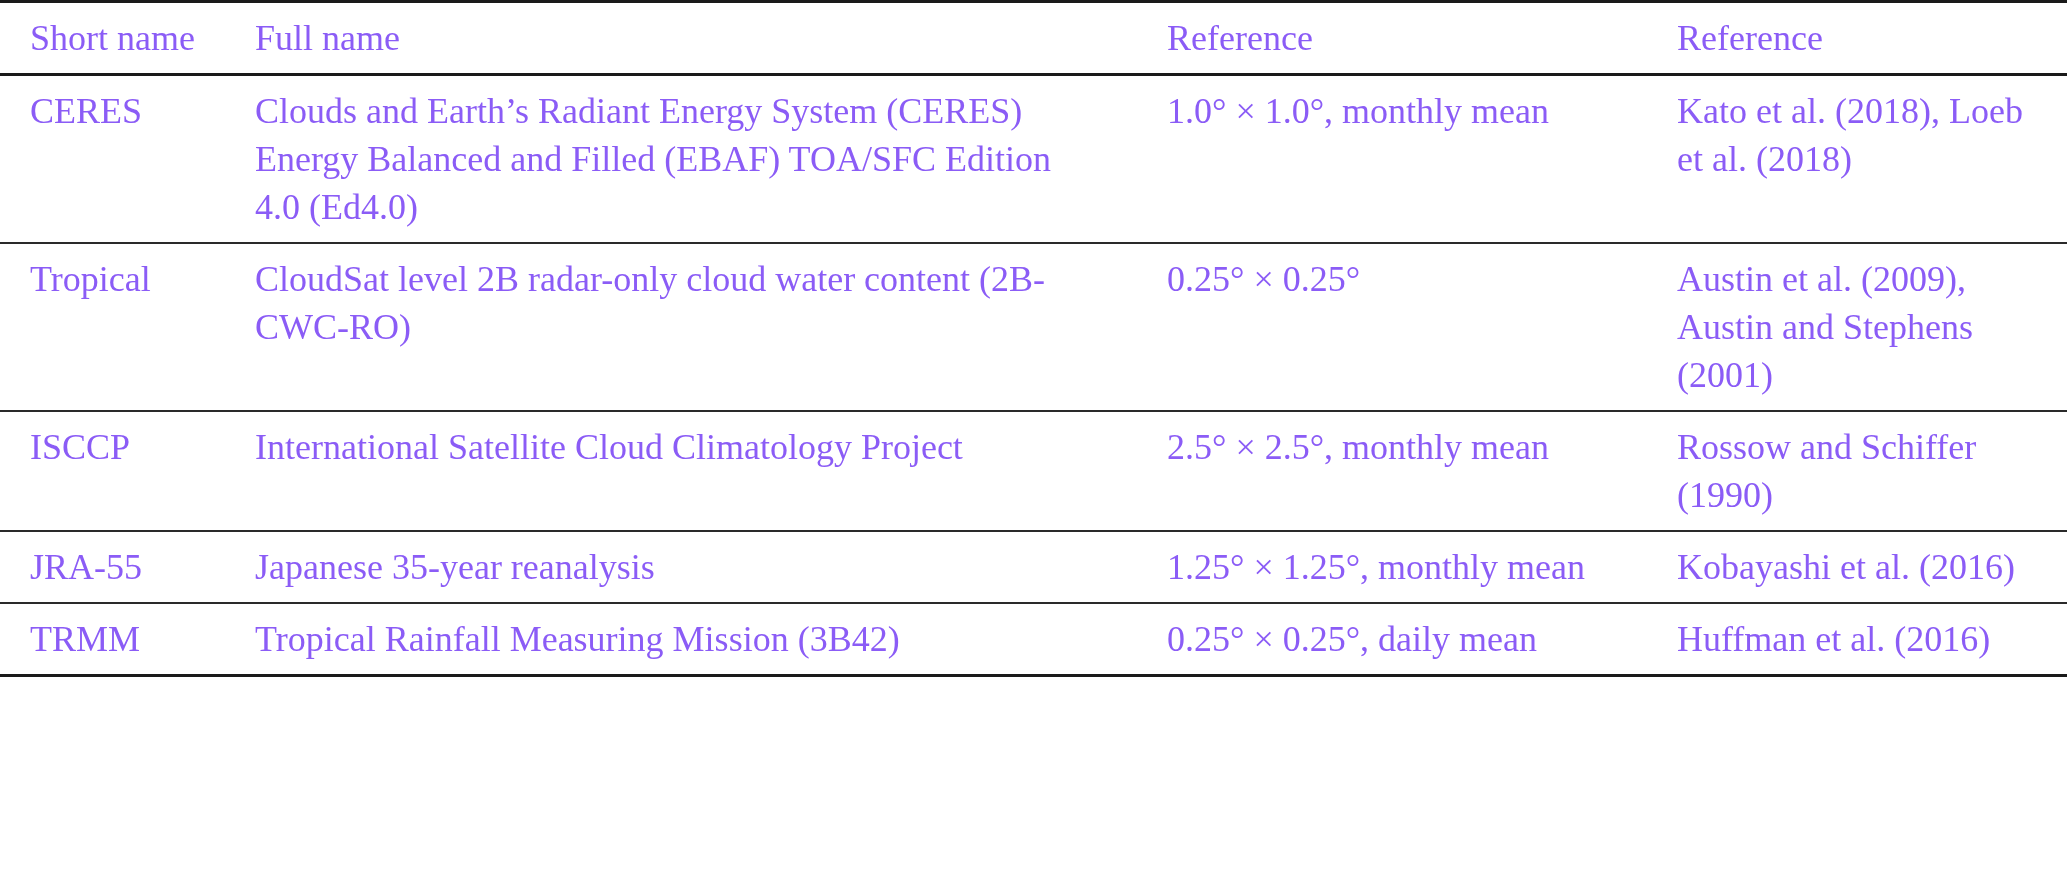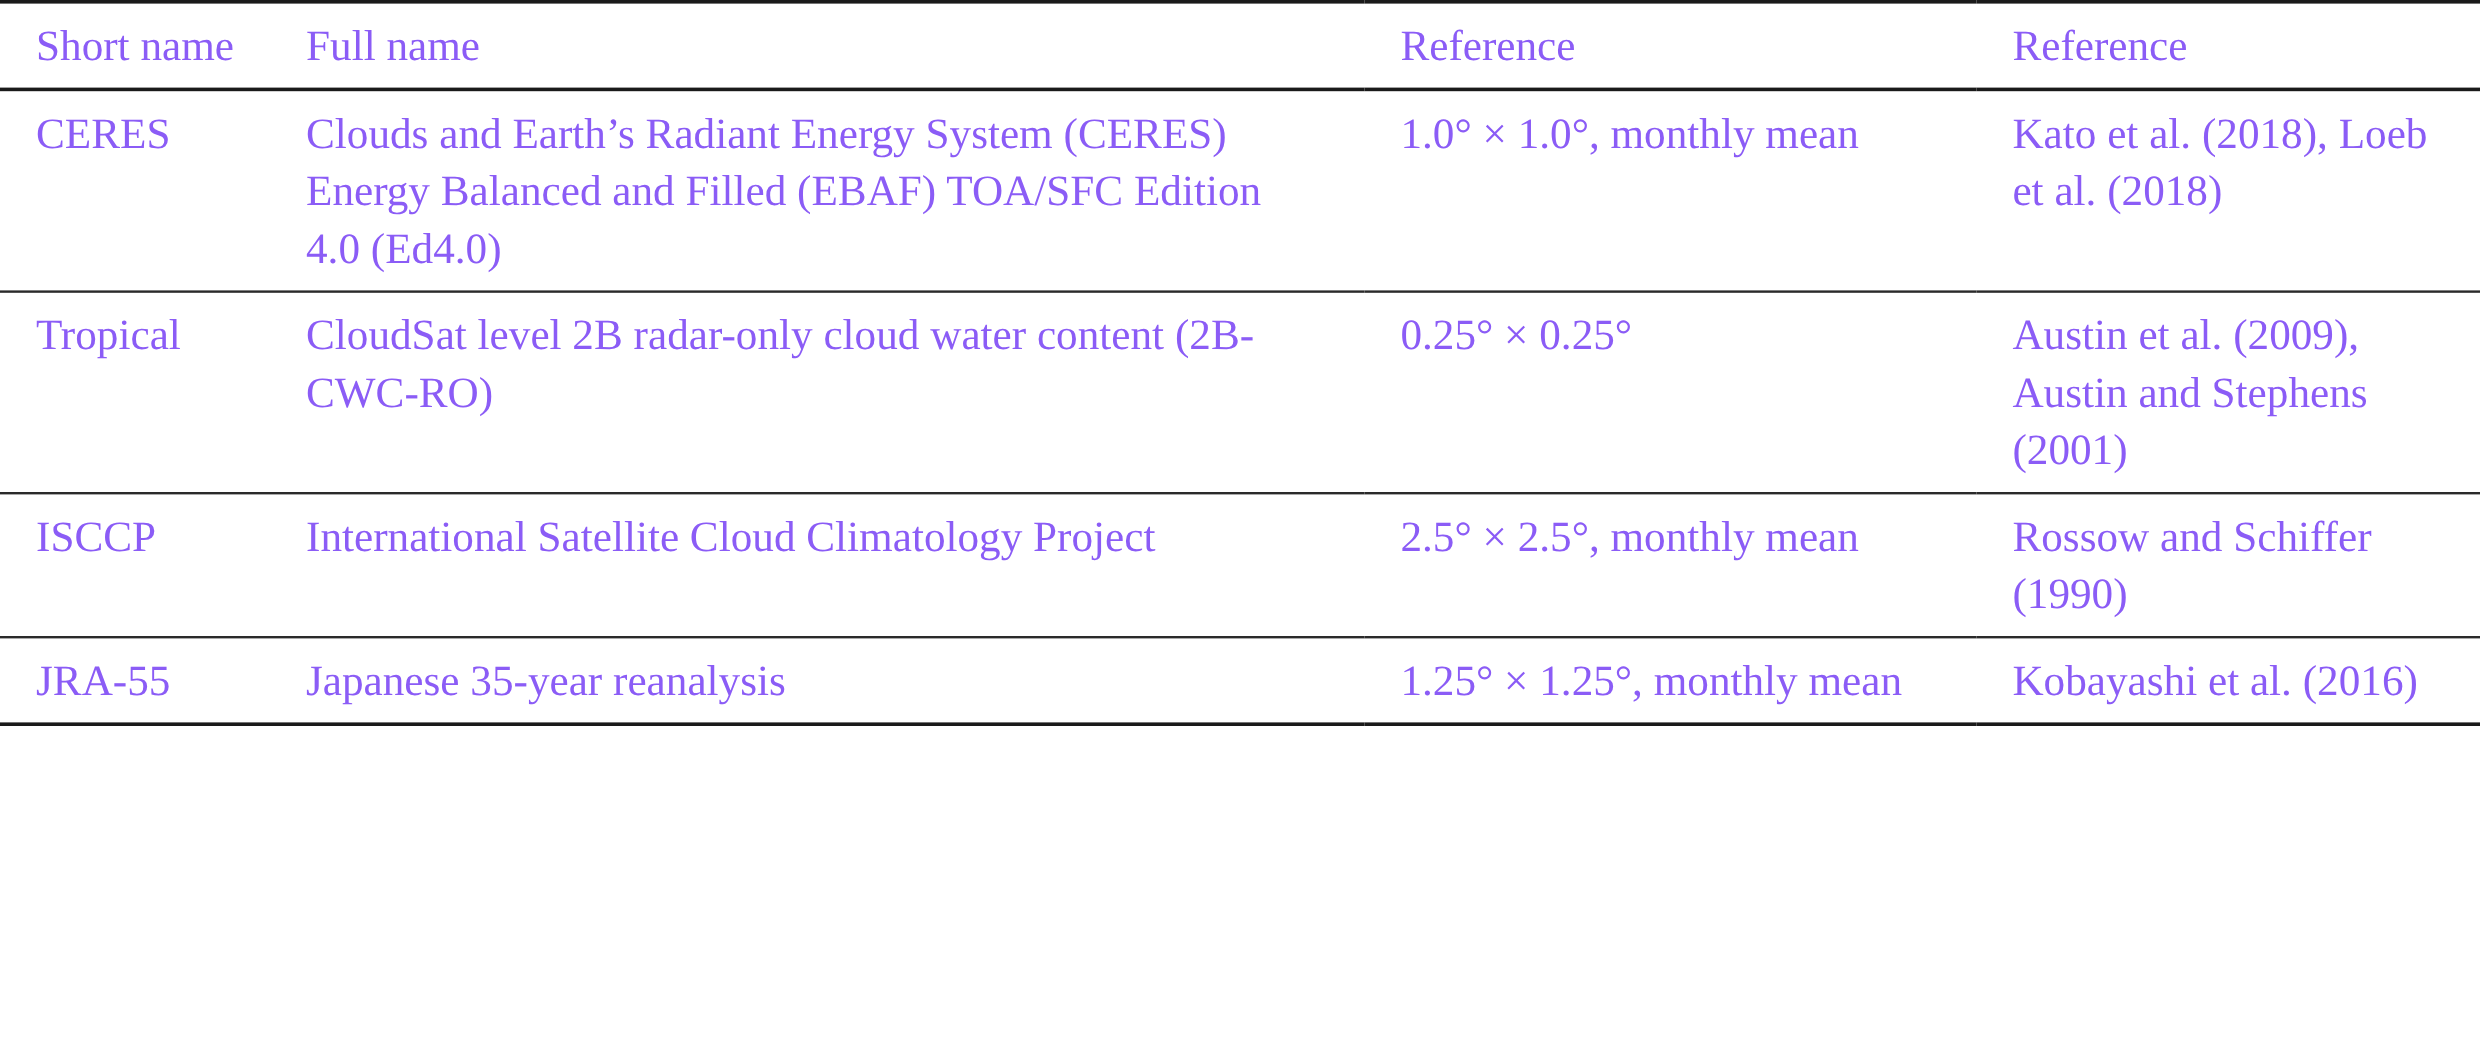--- a/index.html
+++ b/index.html
@@ -84,14 +84,20 @@
       <td>2.5° × 2.5°, monthly mean</td>
       <td>Rossow and Schiffer
 (1990)</td>
     </tr>
     <tr>
       <td>JRA-55</td>
       <td>Japanese 35-year reanalysis</td>
       <td>1.25° × 1.25°, monthly mean</td>
       <td>Kobayashi et al. (2016)</td>
     </tr>
+    <tr>
+      <td>TRMM</td>
+      <td>Tropical Rainfall Measuring Mission (3B42)</td>
+      <td>0.25° × 0.25°, daily mean</td>
+      <td>Huffman et al. (2016)</td>
+    </tr>
   </tbody>
 </table>
 
 </body></html>

